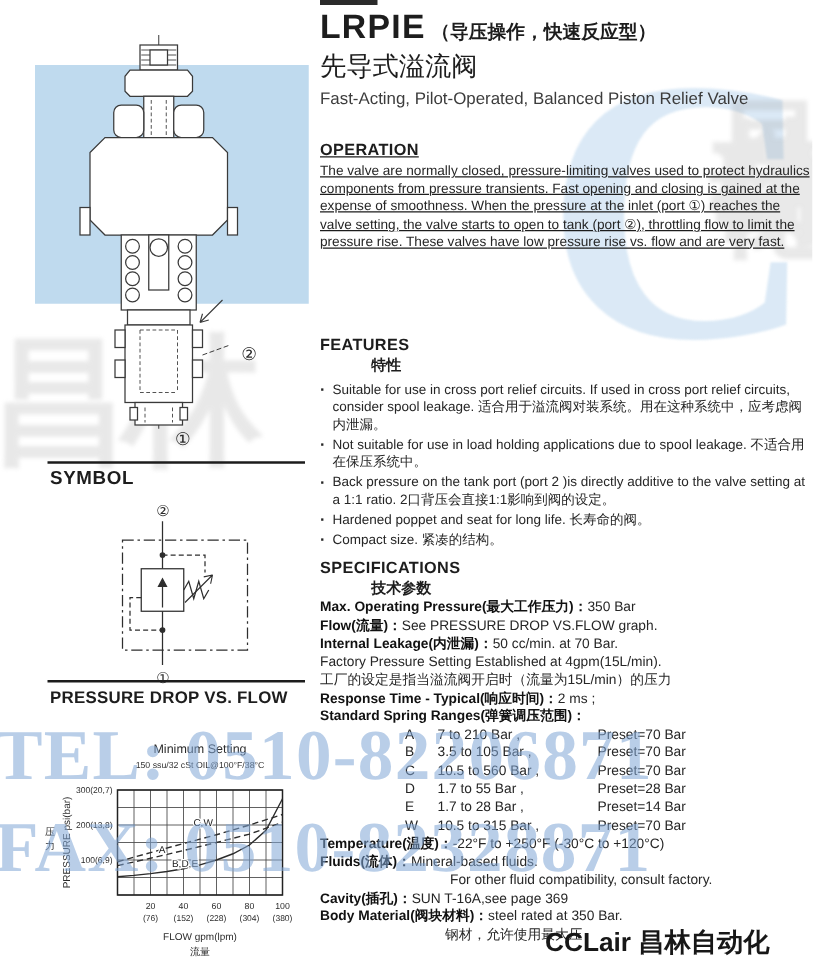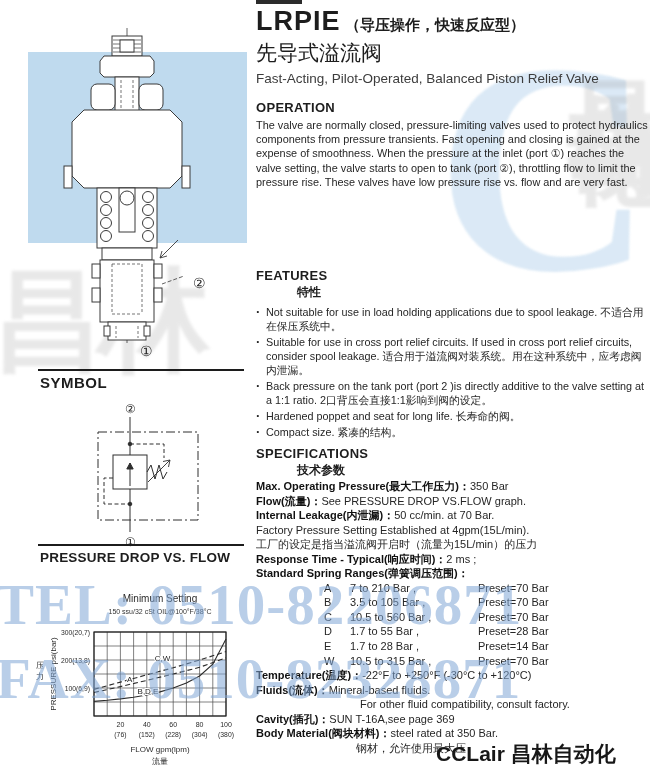--- a/index.html
+++ b/index.html
@@ -28,21 +28,21 @@
   .chart-svg{position:absolute;left:28px;top:588px;z-index:2;}
   
   .col{position:absolute;left:256px;width:392px;z-index:2;}
   .title-block{top:6px;}
   .model{font-size:27px;font-weight:bold;letter-spacing:1px;}
   .model-cn{font-size:15px;font-weight:bold;}
   .title-cn{font-size:21px;margin-top:2px;}
   .title-en{font-size:13.5px;color:#3c3c3c;margin-top:4px;}
   .sec-heading{font-size:13px;font-weight:bold;letter-spacing:.3px;}
   .sec-heading-cn{font-size:12px;font-weight:bold;margin-top:1px;margin-left:41px;}
-  .op-block{top:100px;}
+  .op-block{top:112px;text-decoration:underline;}
   .op-en{font-size:10.9px;line-height:1.3;margin-top:3px;color:#262626;}
   .op-cn{font-size:11.2px;line-height:1.38;margin-top:3px;color:#262626;}
   .feat-block{top:268px;}
   .feat-list{margin:4px 0 0 0;padding:0;list-style:none;}
   .feat-list li{font-size:10.8px;line-height:1.3;margin-bottom:2px;padding-left:10px;position:relative;color:#262626;}
   .feat-list li::before{content:"·";position:absolute;left:0;top:-1px;font-weight:bold;font-size:13px;}
   .spec-block{top:446px;}
   .spec-line{font-size:11px;line-height:1.32;color:#262626;}
   .spec-line b{font-weight:bold;color:#111;}
   .spring-table{margin-left:68px;}
@@ -190,22 +190,22 @@
 
   <div class="col op-block">
     <div class="sec-heading">OPERATION</div>
     <div class="op-en">The valve are normally closed, pressure-limiting valves used to protect hydraulics components from pressure transients. Fast opening and closing is gained at the expense of smoothness. When the pressure at the inlet (port ①) reaches the valve setting, the valve starts to open to tank (port ②), throttling flow to limit the pressure rise. These valves have low pressure rise vs. flow and are very fast.</div>
   </div>
 
   <div class="col feat-block">
     <div class="sec-heading">FEATURES</div>
     <div class="sec-heading-cn">特性</div>
     <ul class="feat-list" id="feat-list">
+        <li><span>Suitable for use in cross port relief circuits. If used in cross port relief circuits, consider spool leakage.  </span><span>适合用于溢流阀对装系统。用在这种系统中，应考虑阀内泄漏。</span></li>
         <li><span>Not suitable for use in load holding applications due to spool leakage.  </span><span>不适合用在保压系统中。</span></li>
-        <li><span>Suitable for use in cross port relief circuits. If used in cross port relief circuits, consider spool leakage.  </span><span>适合用于溢流阀对装系统。用在这种系统中，应考虑阀内泄漏。</span></li>
         <li><span>Back pressure on the tank port (port 2 )is directly additive to the valve setting at a 1:1 ratio.  </span><span>2口背压会直接1:1影响到阀的设定。</span></li>
         <li><span>Hardened poppet and seat for long life.  </span><span>长寿命的阀。</span></li>
         <li><span>Compact size.  </span><span>紧凑的结构。</span></li>
       </ul>
   </div>
 
   <div class="col spec-block">
     <div class="sec-heading">SPECIFICATIONS</div>
     <div class="sec-heading-cn">技术参数</div>
     <div id="spec-before">

